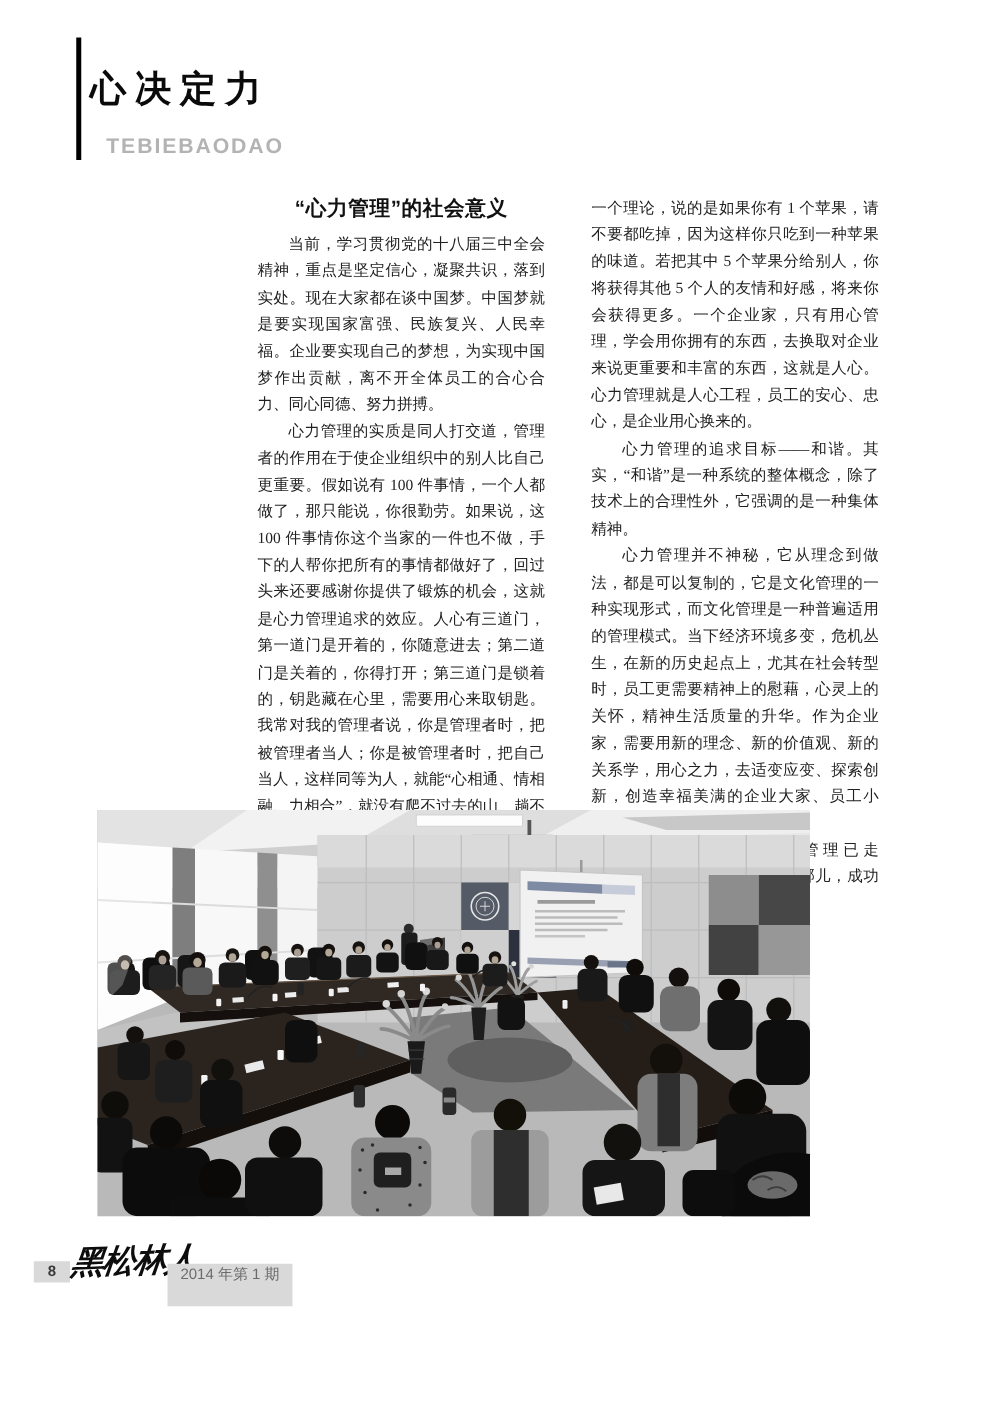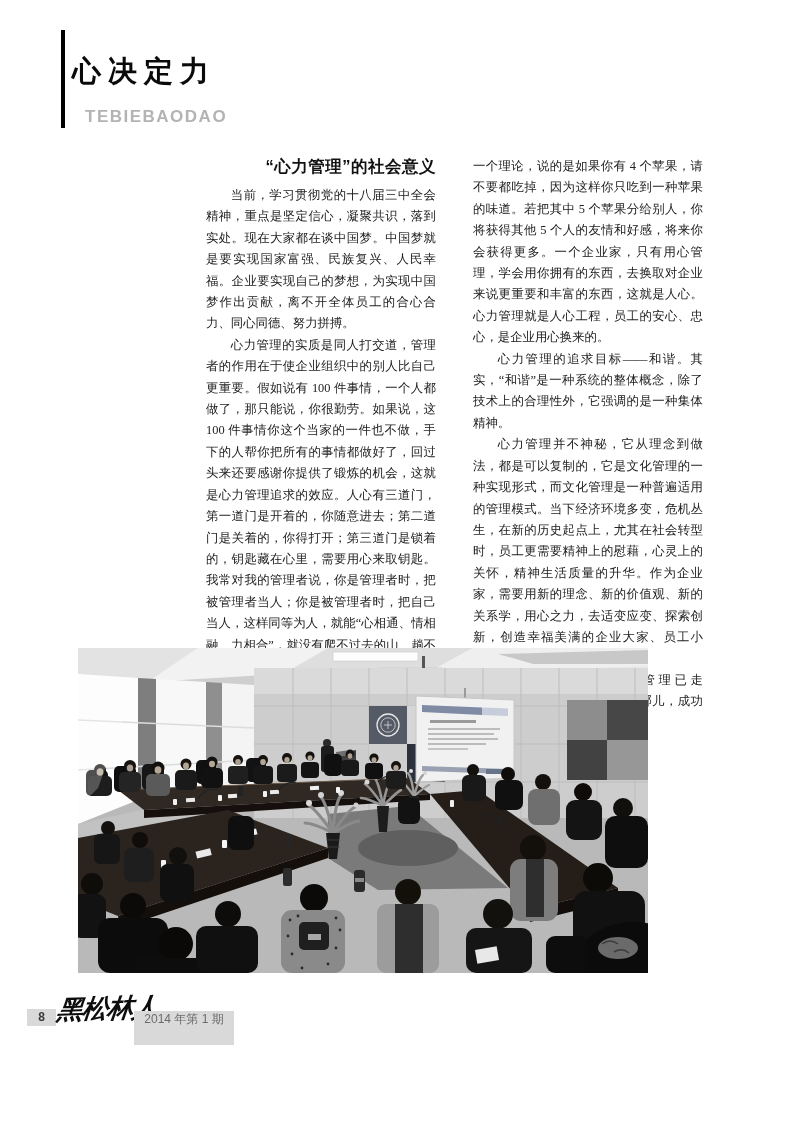--- a/index.html
+++ b/index.html
@@ -17,21 +17,21 @@
   .section-sub{
     position:absolute;left:73px;top:95px;margin:12px;
     font-family:"Liberation Sans", sans-serif;font-weight:bold;font-size:17px;
     letter-spacing:1.5px;color:#b3b3b3;white-space:nowrap;
   }
   
   .col{position:absolute;width:230px;}
   .col-left{left:206px;top:156px;}
   .col-right{left:473px;top:156px;}
   .article-title{
-    margin:0 0 7px 0;text-align:right;
+    margin:0 0 7px 0;text-align:center;
     font-family:"Liberation Sans", sans-serif;font-weight:bold;font-size:16.5px;
     color:#111;letter-spacing:.5px;
   }
   p.body{
     margin:0;font-size:12.4px;line-height:21.4px;text-align:justify;
     text-indent:2em;color:#212121;word-break:break-all;
   }
   p.noindent{text-indent:0;}
   p.runover{white-space:nowrap;overflow:visible;}
   
@@ -63,21 +63,21 @@
 <div class="section-sub">TEBIEBAODAO</div>
 
 <div class="col col-left">
   <h2 class="article-title">“心力管理”的社会意义</h2>
   <p class="body">当前，学习贯彻党的十八届三中全会精神，重点是坚定信心，凝聚共识，落到实处。现在大家都在谈中国梦。中国梦就是要实现国家富强、民族复兴、人民幸福。企业要实现自己的梦想，为实现中国梦作出贡献，离不开全体员工的合心合力、同心同德、努力拼搏。</p>
   <p class="body">心力管理的实质是同人打交道，管理者的作用在于使企业组织中的别人比自己更重要。假如说有 100 件事情，一个人都做了，那只能说，你很勤劳。如果说，这 100 件事情你这个当家的一件也不做，手下的人帮你把所有的事情都做好了，回过头来还要感谢你提供了锻炼的机会，这就是心力管理追求的效应。人心有三道门，第一道门是开着的，你随意进去；第二道门是关着的，你得打开；第三道门是锁着的，钥匙藏在心里，需要用心来取钥匙。我常对我的管理者说，你是管理者时，把被管理者当人；你是被管理者时，把自己当人，这样同等为人，就能“心相通、情相融、力相合”，就没有爬不过去的山、趟不过去的河，就没有解决不了的事情。</p>
   <p class="body runover">养育人心是企业不竭的动力。情感经济学有</p>
 </div>
 
 <div class="col col-right">
-  <p class="body noindent">一个理论，说的是如果你有 4 个苹果，请不要都吃掉，因为这样你只吃到一种苹果的味道。若把其中 5 个苹果分给别人，你将获得其他 5 个人的友情和好感，将来你会获得更多。一个企业家，只有用心管理，学会用你拥有的东西，去换取对企业来说更重要和丰富的东西，这就是人心。心力管理就是人心工程，员工的安心、忠心，是企业用心换来的。</p>
+  <p class="body noindent">一个理论，说的是如果你有 1 个苹果，请不要都吃掉，因为这样你只吃到一种苹果的味道。若把其中 5 个苹果分给别人，你将获得其他 5 个人的友情和好感，将来你会获得更多。一个企业家，只有用心管理，学会用你拥有的东西，去换取对企业来说更重要和丰富的东西，这就是人心。心力管理就是人心工程，员工的安心、忠心，是企业用心换来的。</p>
   <p class="body">心力管理的追求目标——和谐。其实，“和谐”是一种系统的整体概念，除了技术上的合理性外，它强调的是一种集体精神。</p>
   <p class="body">心力管理并不神秘，它从理念到做法，都是可以复制的，它是文化管理的一种实现形式，而文化管理是一种普遍适用的管理模式。当下经济环境多变，危机丛生，在新的历史起点上，尤其在社会转型时，员工更需要精神上的慰藉，心灵上的关怀，精神生活质量的升华。作为企业家，需要用新的理念、新的价值观、新的关系学，用心之力，去适变应变、探索创新，创造幸福美满的企业大家、员工小家，实现持续发展、和谐共赢。</p>
   <p class="body">管理已走进新时代，管理已走进“心”时代，心决定力，心在哪儿，成功就在哪儿！</p>
 </div>
 
 <div class="photo-frame" aria-label="黑白照片：会议室内众人围坐会议桌，观看投影屏幕讲解">
 <svg viewBox="0 0 570 325" preserveAspectRatio="none">
 
   <rect x="0" y="0" width="570" height="325" fill="#b9b9b9"></rect>
 

